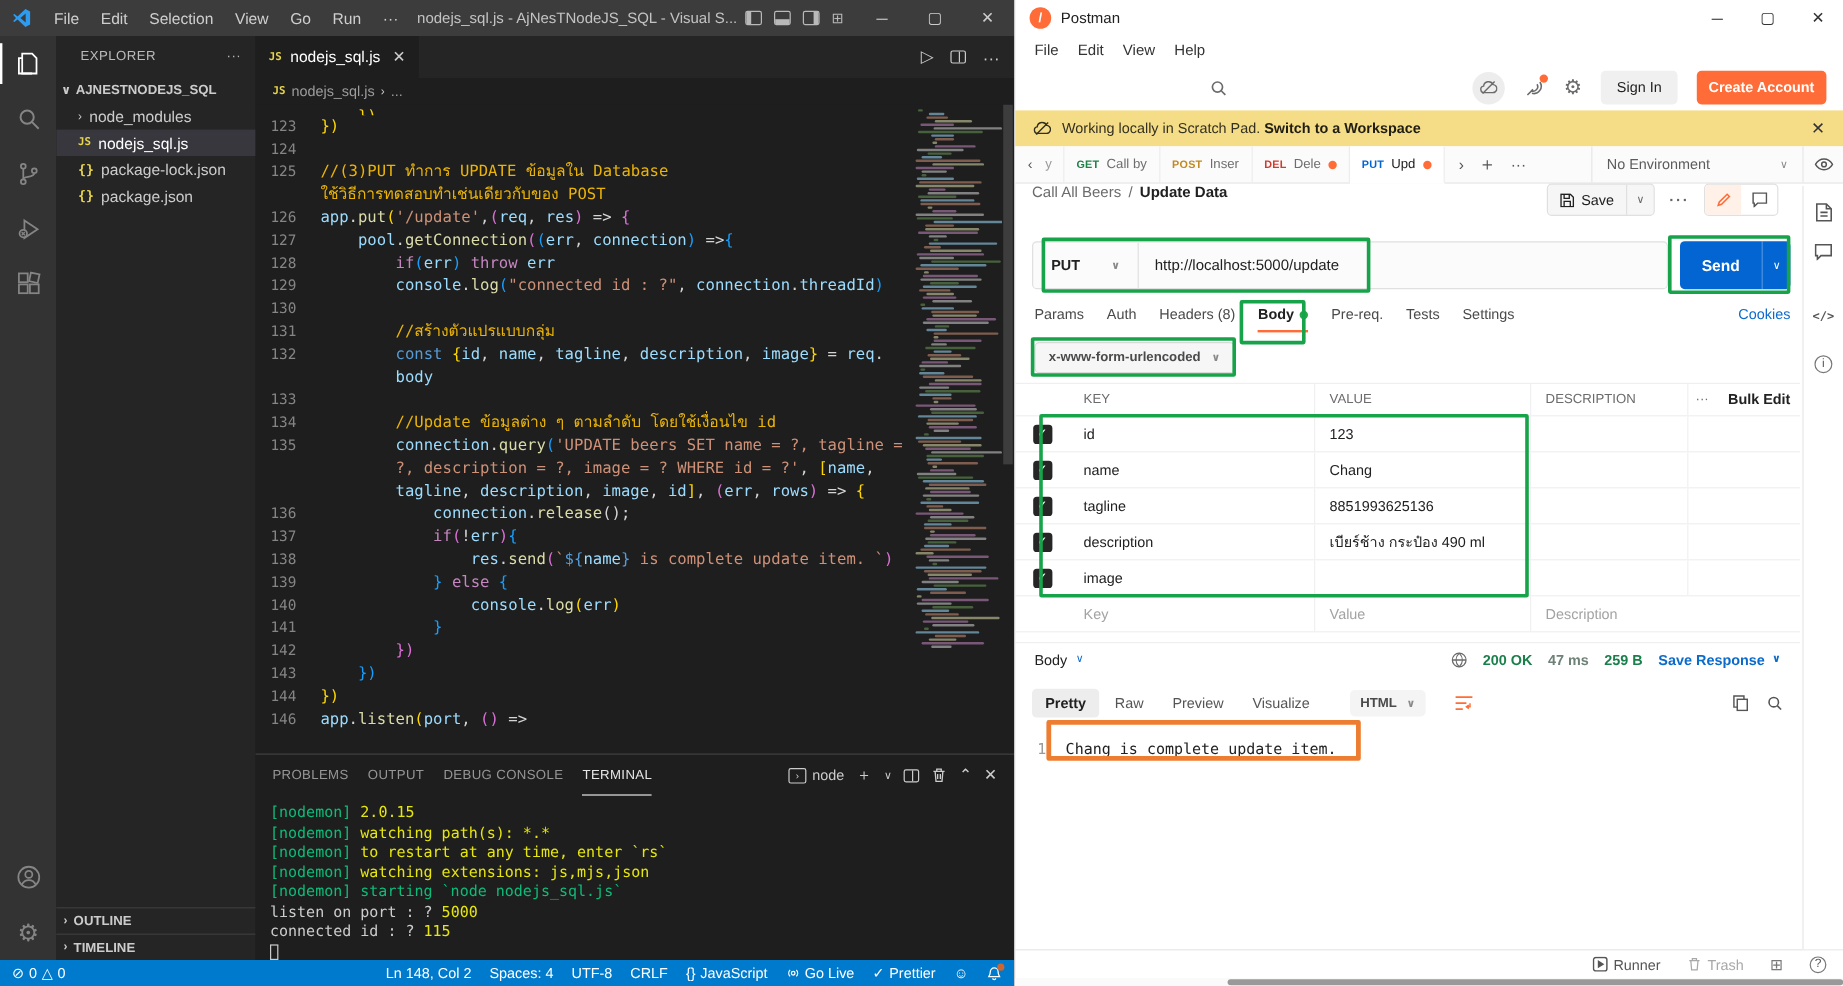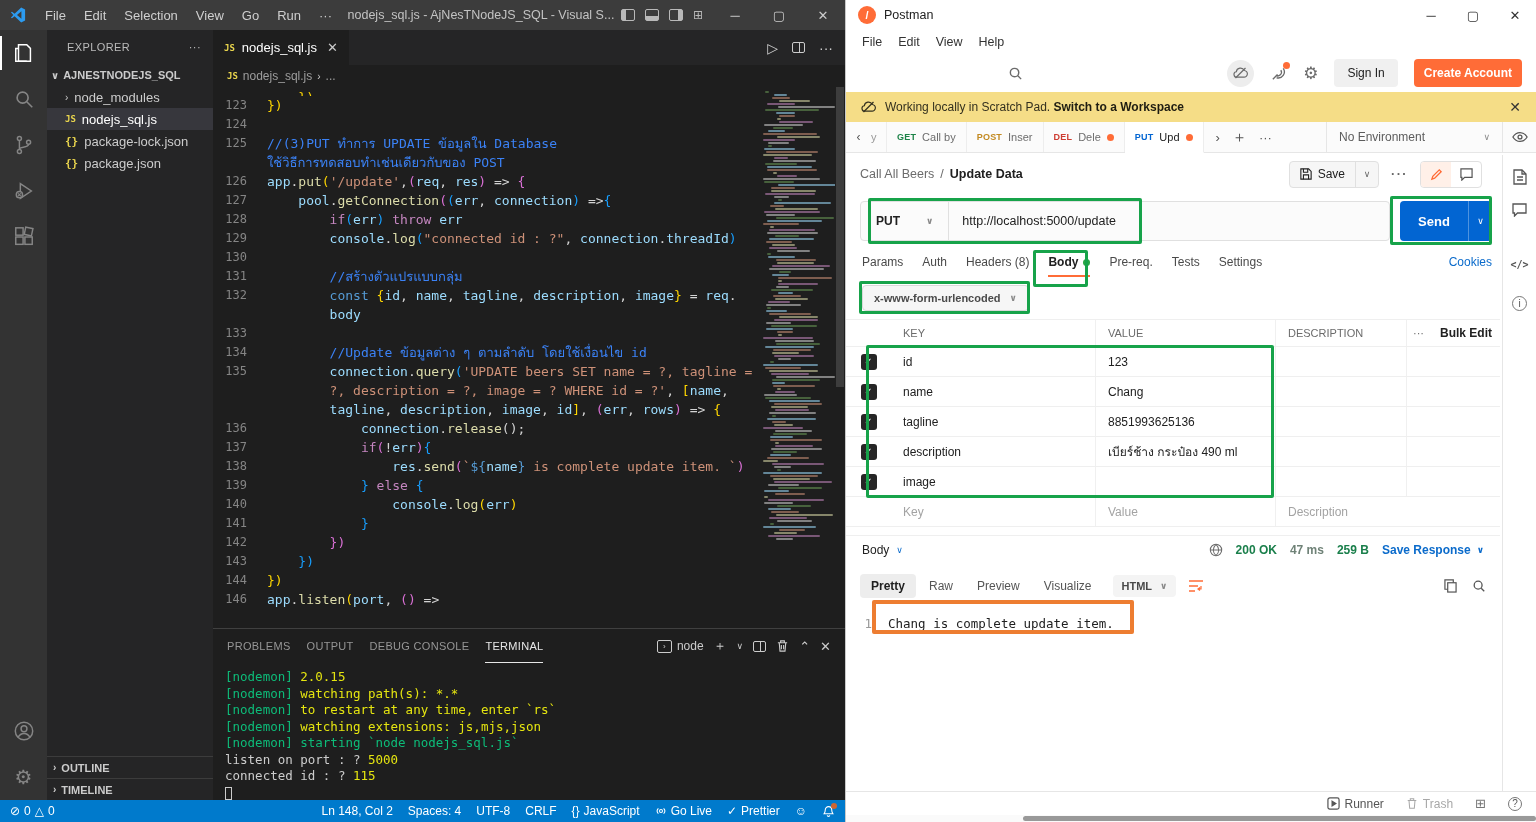--- a/index.html
+++ b/index.html
@@ -40,21 +40,21 @@
   .vs-tabbar { height:35px; background:#252526; display:flex; align-items:stretch; flex:0 0 auto; }
   .vs-tab { background:#1e1e1e; display:flex; align-items:center; gap:7px; padding:0 11px; font-size:13px; color:#fff; }
   .vs-tab .close { color:#ccc; font-size:13px; margin-left:3px; }
   .vs-tabactions { margin-left:auto; display:flex; align-items:center; gap:14px; padding-right:12px; color:#ccc; font-size:14px; }
   .vs-breadcrumb { height:22px; display:flex; align-items:center; gap:5px; padding-left:14px; font-size:12px; color:#9d9d9d; background:#1e1e1e; flex:0 0 auto; }
   .vs-editor { flex:1; display:flex; min-height:0; overflow:hidden; background:#1e1e1e; }
   .vs-codecol { flex:1; overflow:hidden; padding-top:1px; }
   .code-row { display:flex; line-height:19px; font-family:"DejaVu Sans Mono",monospace; font-size:13px; white-space:pre; }
   .code-row.clip { height:8px; overflow:hidden; }
   .code-row .ln { width:54px; flex:0 0 54px; text-align:right; padding-right:20px; color:#858585; font-size:12px; }
-  .tk-cm{color:#3b82f6} .tk-st{color:#ce9178} .tk-vb{color:#9cdcfe} .tk-fn{color:#dcdcaa}
+  .tk-cm{color:#eab308} .tk-st{color:#ce9178} .tk-vb{color:#9cdcfe} .tk-fn{color:#dcdcaa}
   .tk-kw{color:#c586c0} .tk-dc{color:#569cd6} .tk-pl{color:#d4d4d4}
   .tk-by{color:#ffd700} .tk-bp{color:#da70d6} .tk-bb{color:#179fff}
   .vs-minimap { width:76px; flex:0 0 76px; padding:4px 2px 0 4px; overflow:hidden; }
   .mm-bar { height:2px; border-radius:1px; margin-bottom:1px; }
   .vs-vscroll { width:10px; flex:0 0 10px; position:relative; }
   .vs-vscroll .thumb { position:absolute; top:0; left:1px; width:8px; height:300px; background:rgba(121,121,121,.35); }
   .vs-panel { height:172px; flex:0 0 172px; border-top:1px solid rgba(128,128,128,.35); display:flex; flex-direction:column; background:#1e1e1e; }
   .panel-tabs { height:34px; display:flex; align-items:center; gap:16px; padding:0 14px; font-size:11px; color:#969696; flex:0 0 auto; }
   .panel-tab { height:100%; display:flex; align-items:center; letter-spacing:.3px; }
   .panel-tab.active { color:#e7e7e7; border-bottom:1px solid #e7e7e7; }
@@ -95,21 +95,21 @@
   .pm-nav { width:25px; display:flex; align-items:center; justify-content:center; color:#555; font-size:12px; }
   .pm-tabfrag { width:16px; display:flex; align-items:center; color:#999; border-right:1px solid #ededed; }
   .pm-tab { display:flex; align-items:center; gap:6px; padding:0 10px; border-right:1px solid #ededed; color:#6d6d6d; white-space:nowrap; }
   .pm-tab .m { font-size:9px; font-weight:700; letter-spacing:.2px; }
   .pm-tab.active { background:#fff; color:#212121; margin-bottom:-1px; border-bottom:1px solid #fff; }
   .m-GET{color:#1d8348} .m-POST{color:#c38a21} .m-DEL{color:#ce3c31} .m-PUT{color:#0265d2}
   .odot { width:7px; height:7px; border-radius:50%; background:#ff6c37; }
   .pm-tools { display:flex; align-items:center; gap:12px; padding:0 12px; color:#555; font-size:13px; }
   .pm-env { margin-left:auto; width:176px; border-left:1px solid #e6e6e6; display:flex; align-items:center; justify-content:space-between; padding:0 12px; color:#5c5c5c; font-size:12px; }
   .pm-eyecell { width:34px; border-left:1px solid #e6e6e6; display:flex; align-items:center; justify-content:center; }
-  .pm-crumbrow { height:42px; display:flex; align-items:center; padding:0 14px; font-size:12.5px; flex:0 0 auto; }
+  .pm-crumbrow { height:42px; display:flex; align-items:flex-start; padding:0 14px; font-size:12.5px; flex:0 0 auto; }
   .crumb-parent { color:#6b6b6b; }
   .crumb-sep { color:#6b6b6b; padding:0 6px; }
   .crumb-cur { font-weight:700; }
   .crumb-right { margin-left:auto; display:flex; align-items:center; gap:12px; margin-right:40px; }
   .pm-save { display:flex; align-items:stretch; border:1px solid #e0e0e0; border-radius:4px; background:#f6f6f6; font-size:12px; color:#212121; height:27px; }
   .pm-save .lbl { display:flex; align-items:center; gap:6px; padding:0 10px; border-right:1px solid #e0e0e0; }
   .pm-save .dd { width:22px; display:flex; align-items:center; justify-content:center; color:#666; font-size:9px; }
   .dots { color:#666; letter-spacing:1.5px; font-weight:700; }
   .pm-seg { display:flex; border:1px solid #e0e0e0; border-radius:4px; overflow:hidden; height:27px; }
   .pm-seg > span { width:30px; display:flex; align-items:center; justify-content:center; }
@@ -142,21 +142,21 @@
   .c-rest .be { color:#212121; font-weight:700; font-size:12px; }
   .chkbox { width:16px; height:16px; border-radius:3px; background:#262626; color:#fff; font-size:10px; display:flex; align-items:center; justify-content:center; }
   .ph { color:#a3a3a3; }
   .pm-respmeta { height:28px; margin-top:8px; border-top:1px solid #efefef; display:flex; align-items:center; padding:0 16px; font-size:12px; margin-right:36px; flex:0 0 auto; }
   .pm-respmeta .bodydd { display:flex; align-items:center; gap:7px; color:#212121; }
   .pm-respmeta .dd { color:#0b6bcb; font-size:9px; }
   .meta-right { margin-left:auto; display:flex; align-items:center; gap:13px; }
   .st-green { color:#1a7f4b; font-weight:600; }
   .st-time { color:#6f8277; font-weight:600; }
   .save-resp { color:#0b6bcb; font-weight:700; display:flex; gap:6px; align-items:center; }
-  .pm-viewtabs { height:34px; display:flex; align-items:center; gap:2px; padding:0 14px; font-size:12px; color:#555; margin-right:36px; margin-top:6px; flex:0 0 auto; }
+  .pm-viewtabs { height:34px; display:flex; align-items:center; gap:14px; padding:0 14px; font-size:12px; color:#555; margin-right:36px; margin-top:6px; flex:0 0 auto; }
   .pm-viewtab { padding:5px 11px; border-radius:4px; }
   .pm-viewtab.active { background:#ededed; color:#212121; font-weight:700; }
   .fmt-select { margin-left:8px; display:flex; align-items:center; gap:8px; background:#f4f4f4; border-radius:4px; padding:5px 9px; font-size:11px; font-weight:700; color:#4a4a4a; }
   .fmt-select .dd { font-size:9px; color:#888; }
   .view-right { margin-left:auto; display:flex; align-items:center; gap:15px; }
   .pm-respbody { flex:1; margin-right:36px; font-family:"DejaVu Sans Mono",monospace; font-size:12.5px; padding-top:12px; position:relative; min-height:0; }
   .resp-line { display:flex; line-height:18px; }
   .resp-line .ln { width:42px; flex:0 0 42px; text-align:right; padding-right:16px; color:#9a9a9a; }
   .resp-scroll { position:absolute; right:-32px; top:6px; width:4px; height:40px; background:#dcdcdc; border-radius:2px; }
   .pm-footer { height:24px; border-top:1px solid #e6e6e6; display:flex; align-items:center; justify-content:flex-end; gap:22px; padding:0 14px; font-size:12px; color:#555; flex:0 0 auto; }

